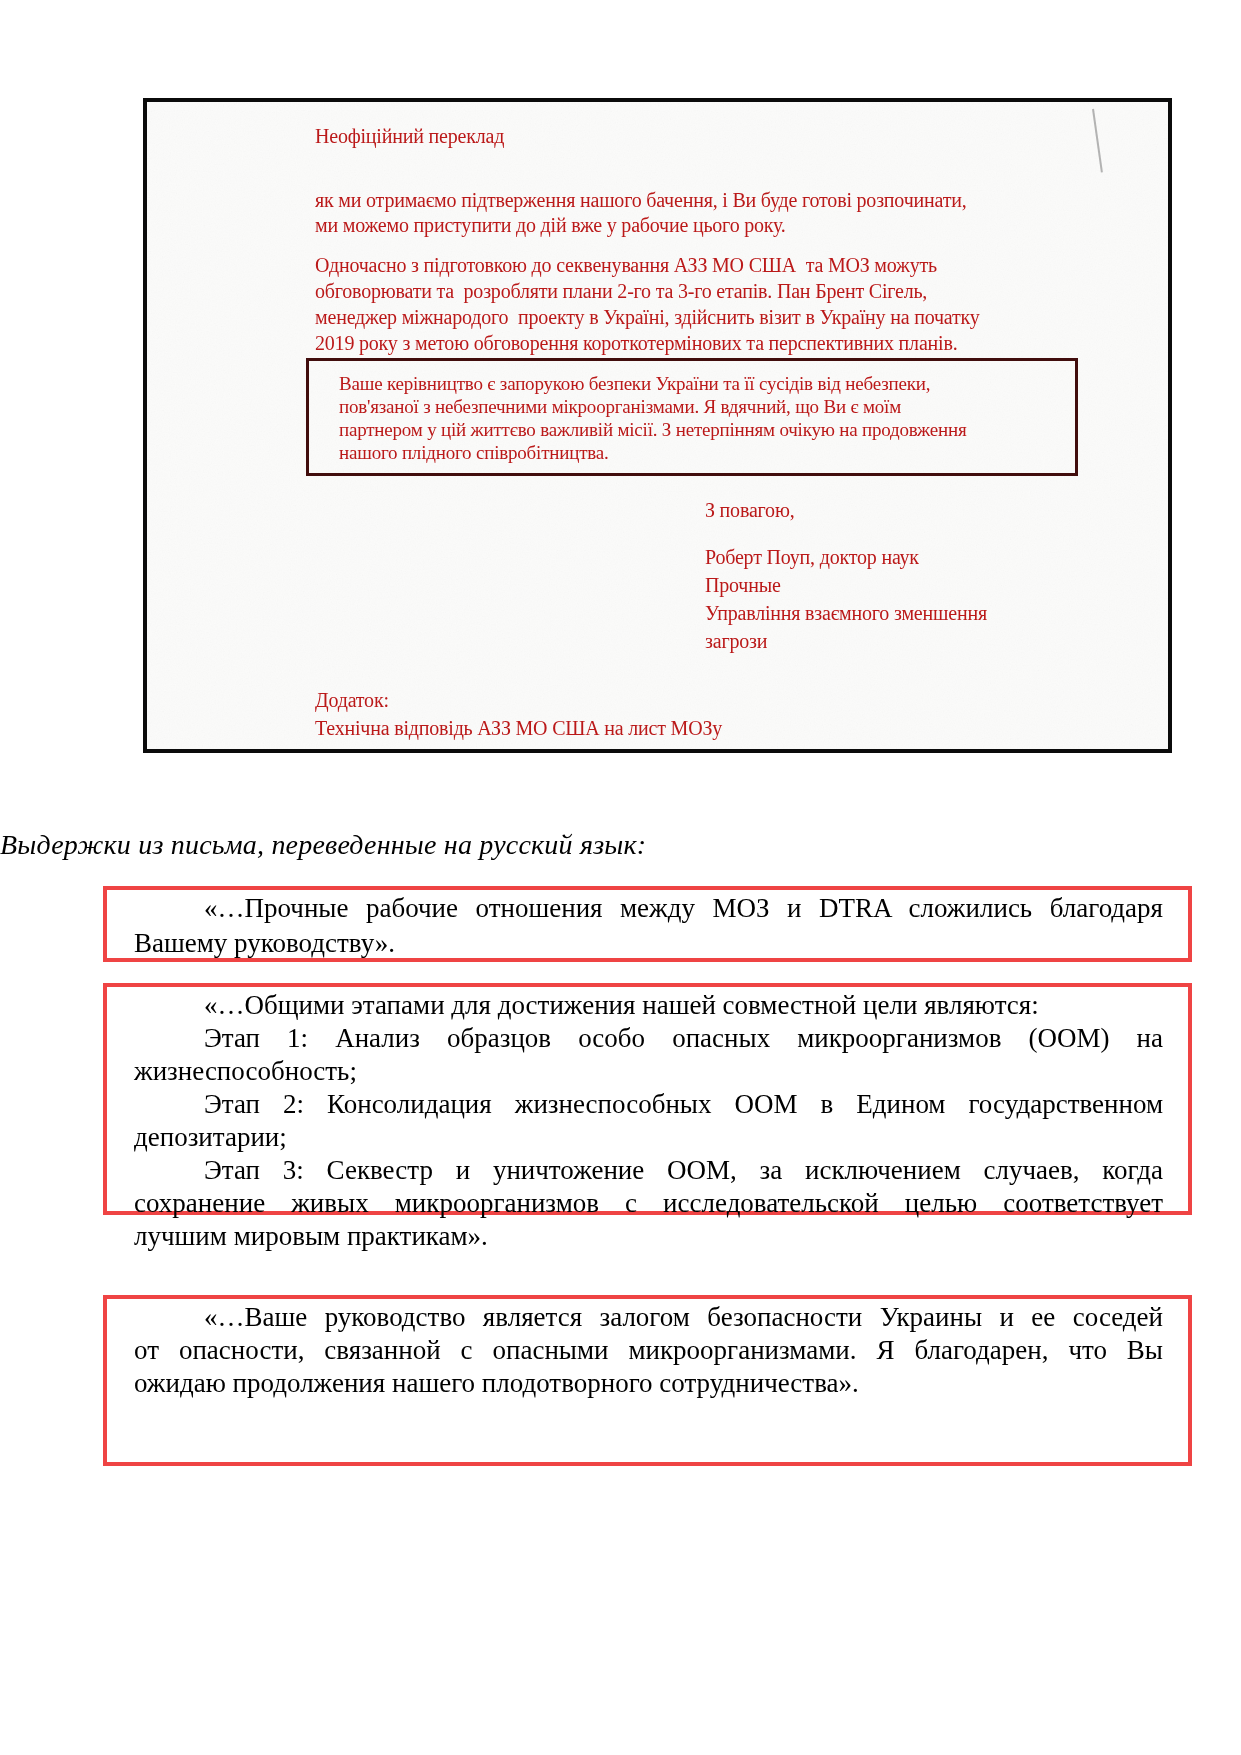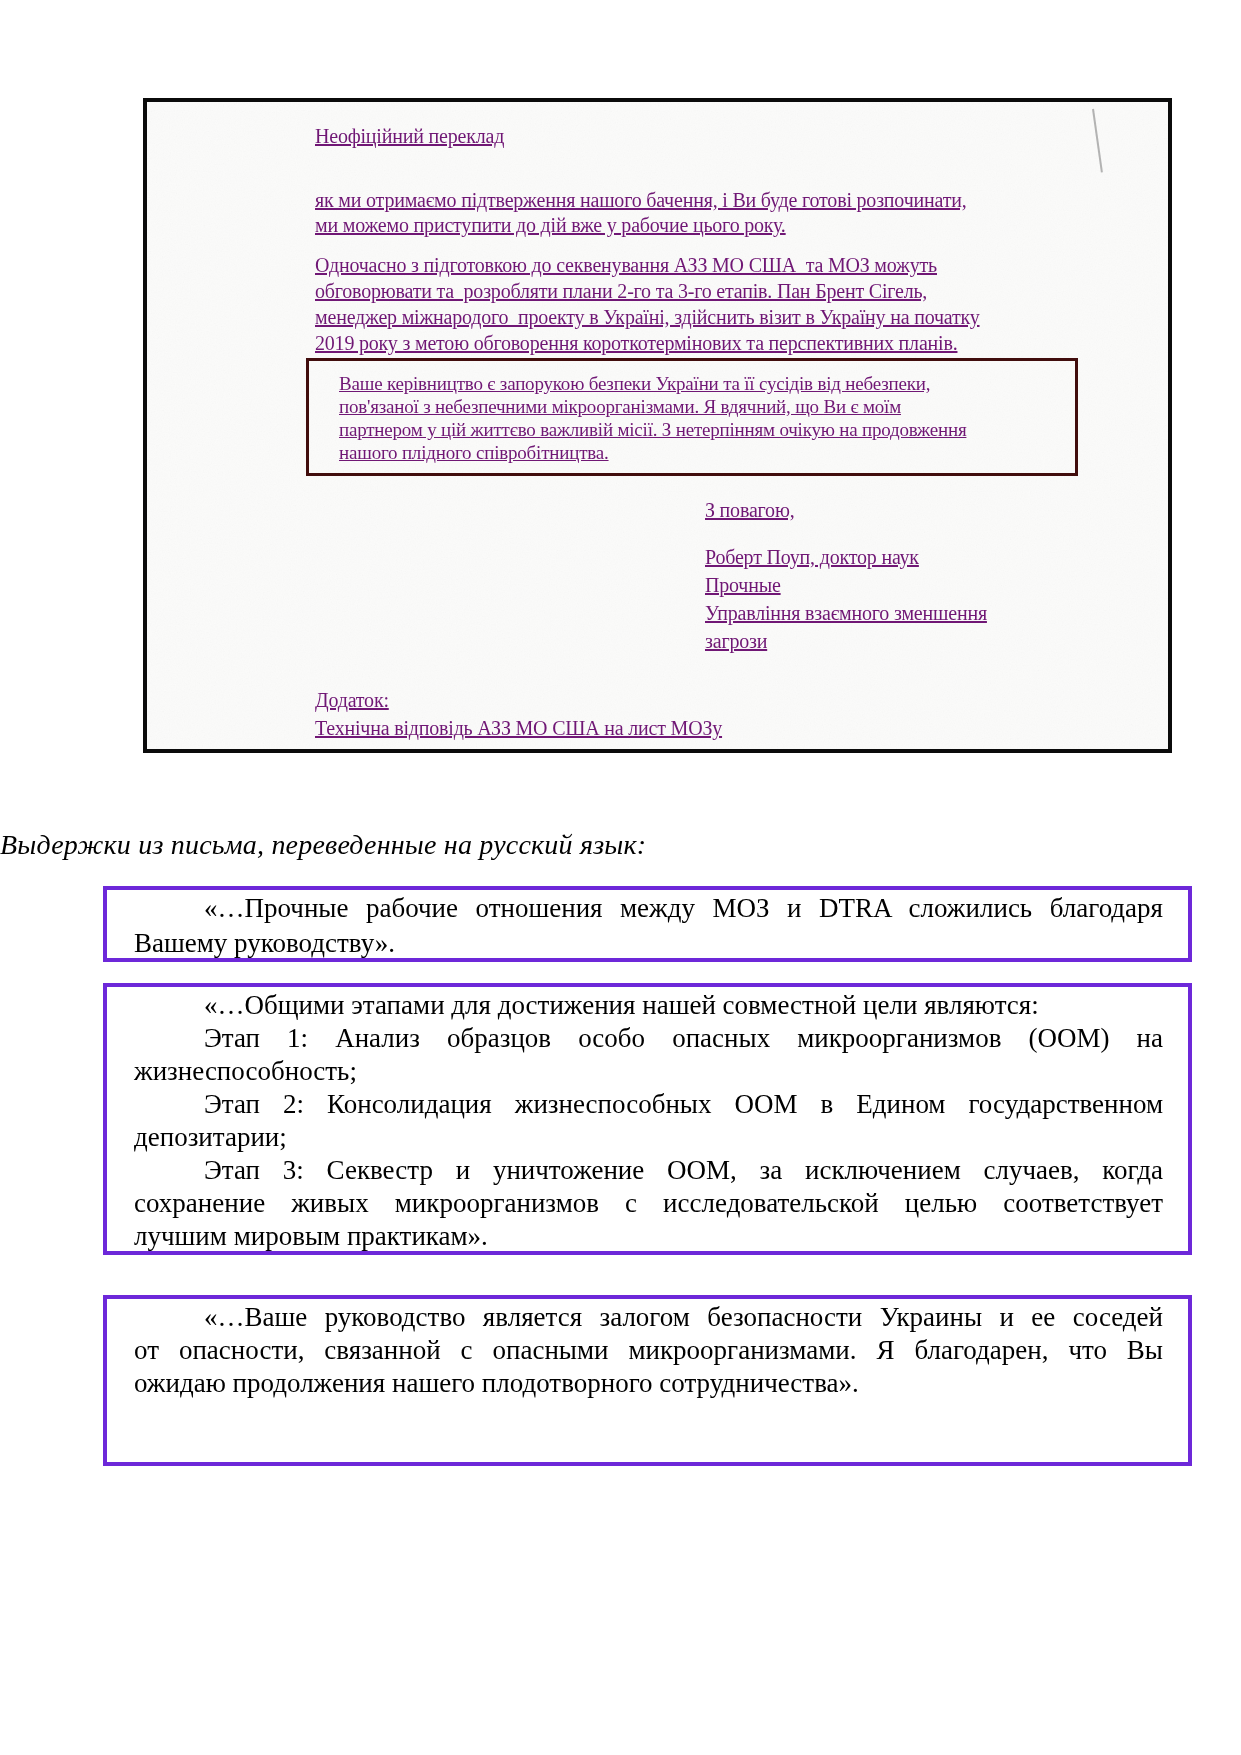--- a/index.html
+++ b/index.html
@@ -7,21 +7,21 @@
     width:1241px;height:1755px;position:relative;background:#ffffff;
     font-family:"Liberation Serif", serif;color:#000;overflow:hidden;
   }
   
   .scan{
     position:absolute;left:143px;top:98px;width:1029px;height:655px;
     border:4px solid #0b0b0b;background:#fbfbfa;box-sizing:border-box;
   }
   .scan-inner{position:absolute;inset:0;filter:blur(.3px) contrast(1.03);}
   .scan .blk{position:absolute;}
-  .scan .line{white-space:pre;font-size:20px;line-height:25px;color:#701a75;letter-spacing:-0.2px;text-decoration:underline;}
+  .scan .line{white-space:pre;font-size:20px;line-height:25px;color:#b91c1c;letter-spacing:-0.2px;}
   .scan .p2 .line{line-height:26px;}
   .inner-box{
     position:absolute;left:138px;top:256px;width:772px;height:118px;
     border:3px solid #431010;box-sizing:border-box;background:transparent;
     padding:11px 8px 0 30px;
     margin-left:21px;
   }
   .inner-box .line{font-size:19px;line-height:23px;}
   .sig .line, .att .line{line-height:28px;}
   .fold-mark{
@@ -29,30 +29,30 @@
     background:#9b9b9b;opacity:.75;transform:rotate(-8deg);transform-origin:top center;
   }
   .noise-svg{position:absolute;inset:0;width:100%;height:100%;pointer-events:none;}
   
   .heading{
     position:absolute;left:0;top:829px;width:1190px;
     font-style:italic;font-size:28px;letter-spacing:.2px;
   }
   .xbox{
     position:absolute;left:103px;width:1089px;box-sizing:border-box;
-    border:4px solid #6d28d9;background:#fff;
+    border:4px solid #ef4444;background:#fff;
     padding:1px 25px 0 27px;font-size:27px;
   }
   .xbox .xline{line-height:35px;}
   .xbox.tight .xline{line-height:33px;}
   .jline{text-align:justify;text-align-last:justify;}
   .pline{text-align:left;}
   .ind{text-indent:70px;}
   .xbox1{top:886px;height:76px;}
-  .xbox2{top:983px;height:272px;padding-top:2px;}
+  .xbox2{top:983px;height:232px;padding-top:2px;}
   .xbox3{top:1295px;height:171px;padding-top:2px;}
 </style>
 </head>
 <body>
 
 <div class="scan">
   <svg class="noise-svg">
     <filter id="grain">
       <feTurbulence type="fractalNoise" baseFrequency="0.85" numOctaves="2" seed="11"></feTurbulence>
       <feColorMatrix type="saturate" values="0"></feColorMatrix>

